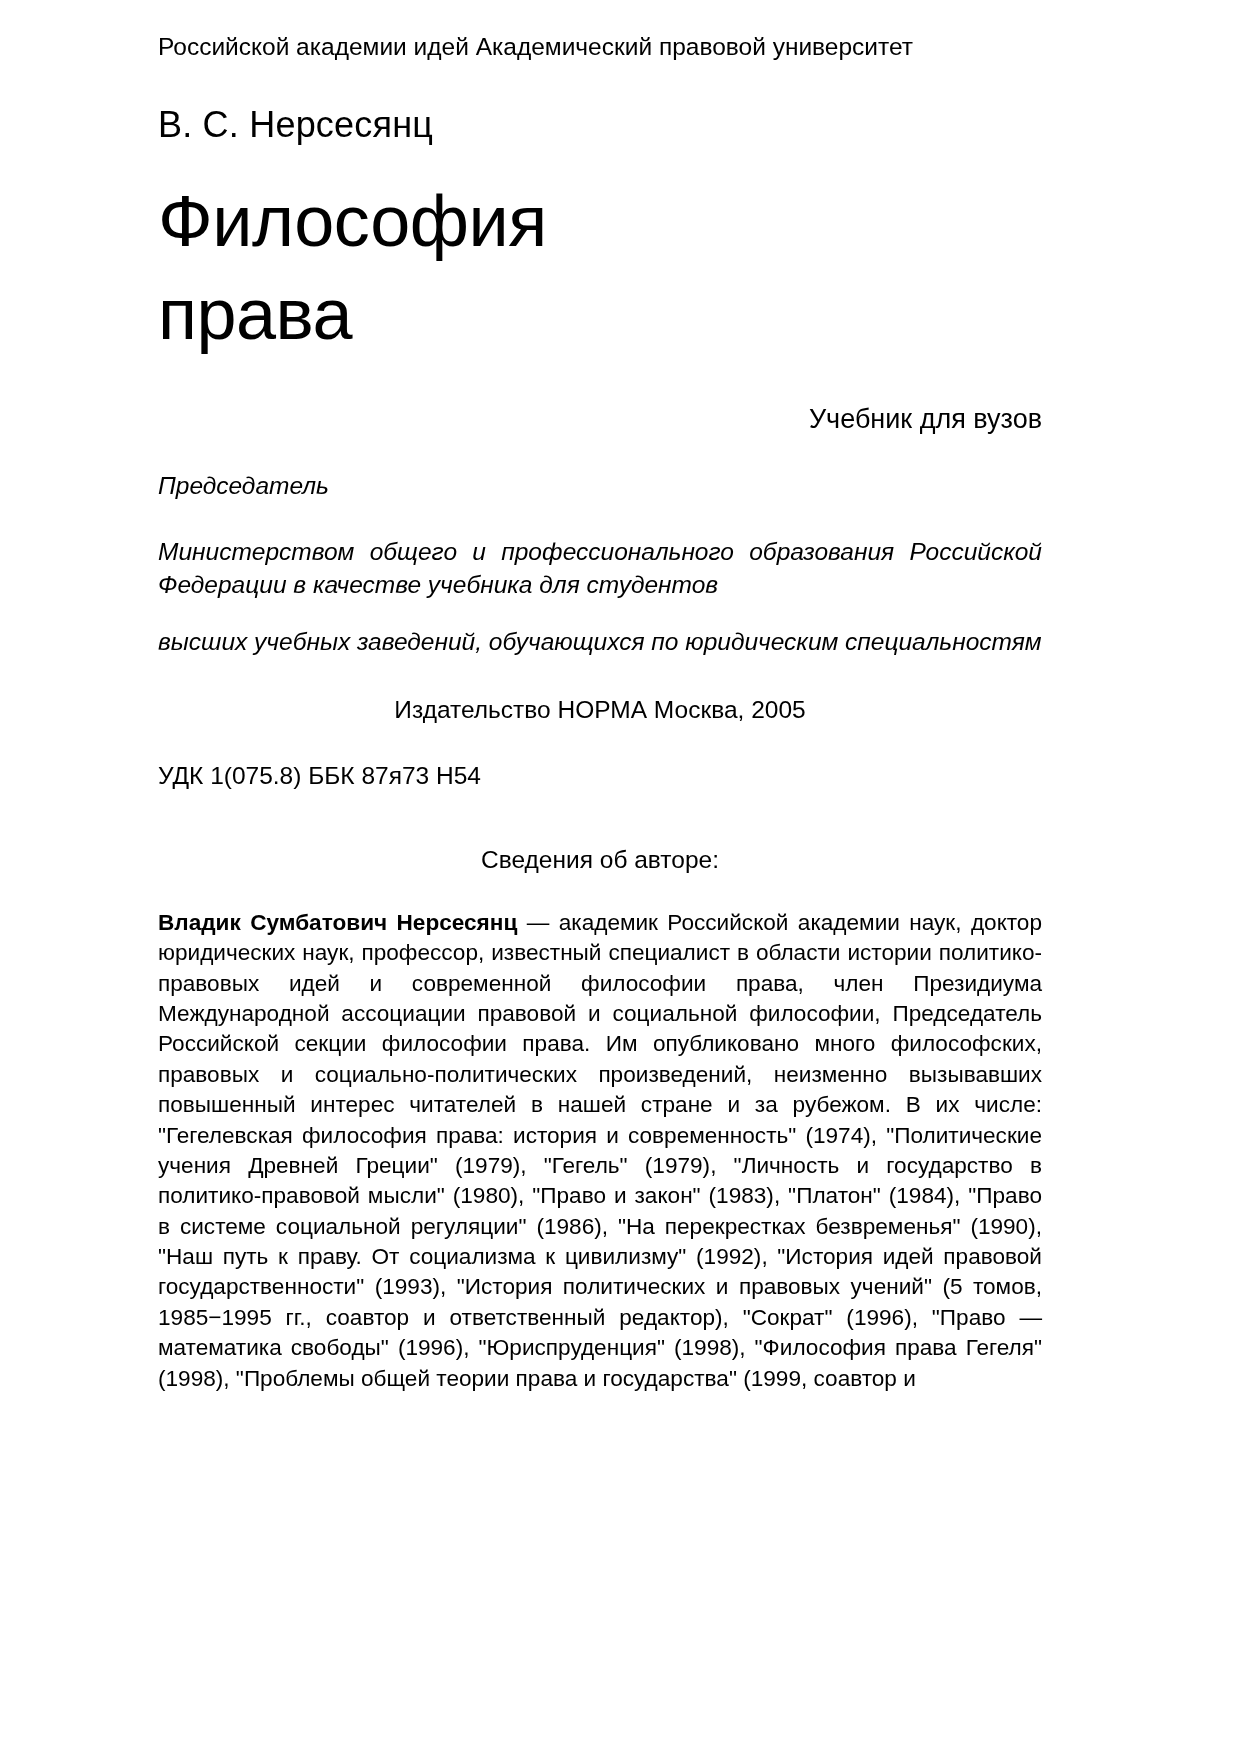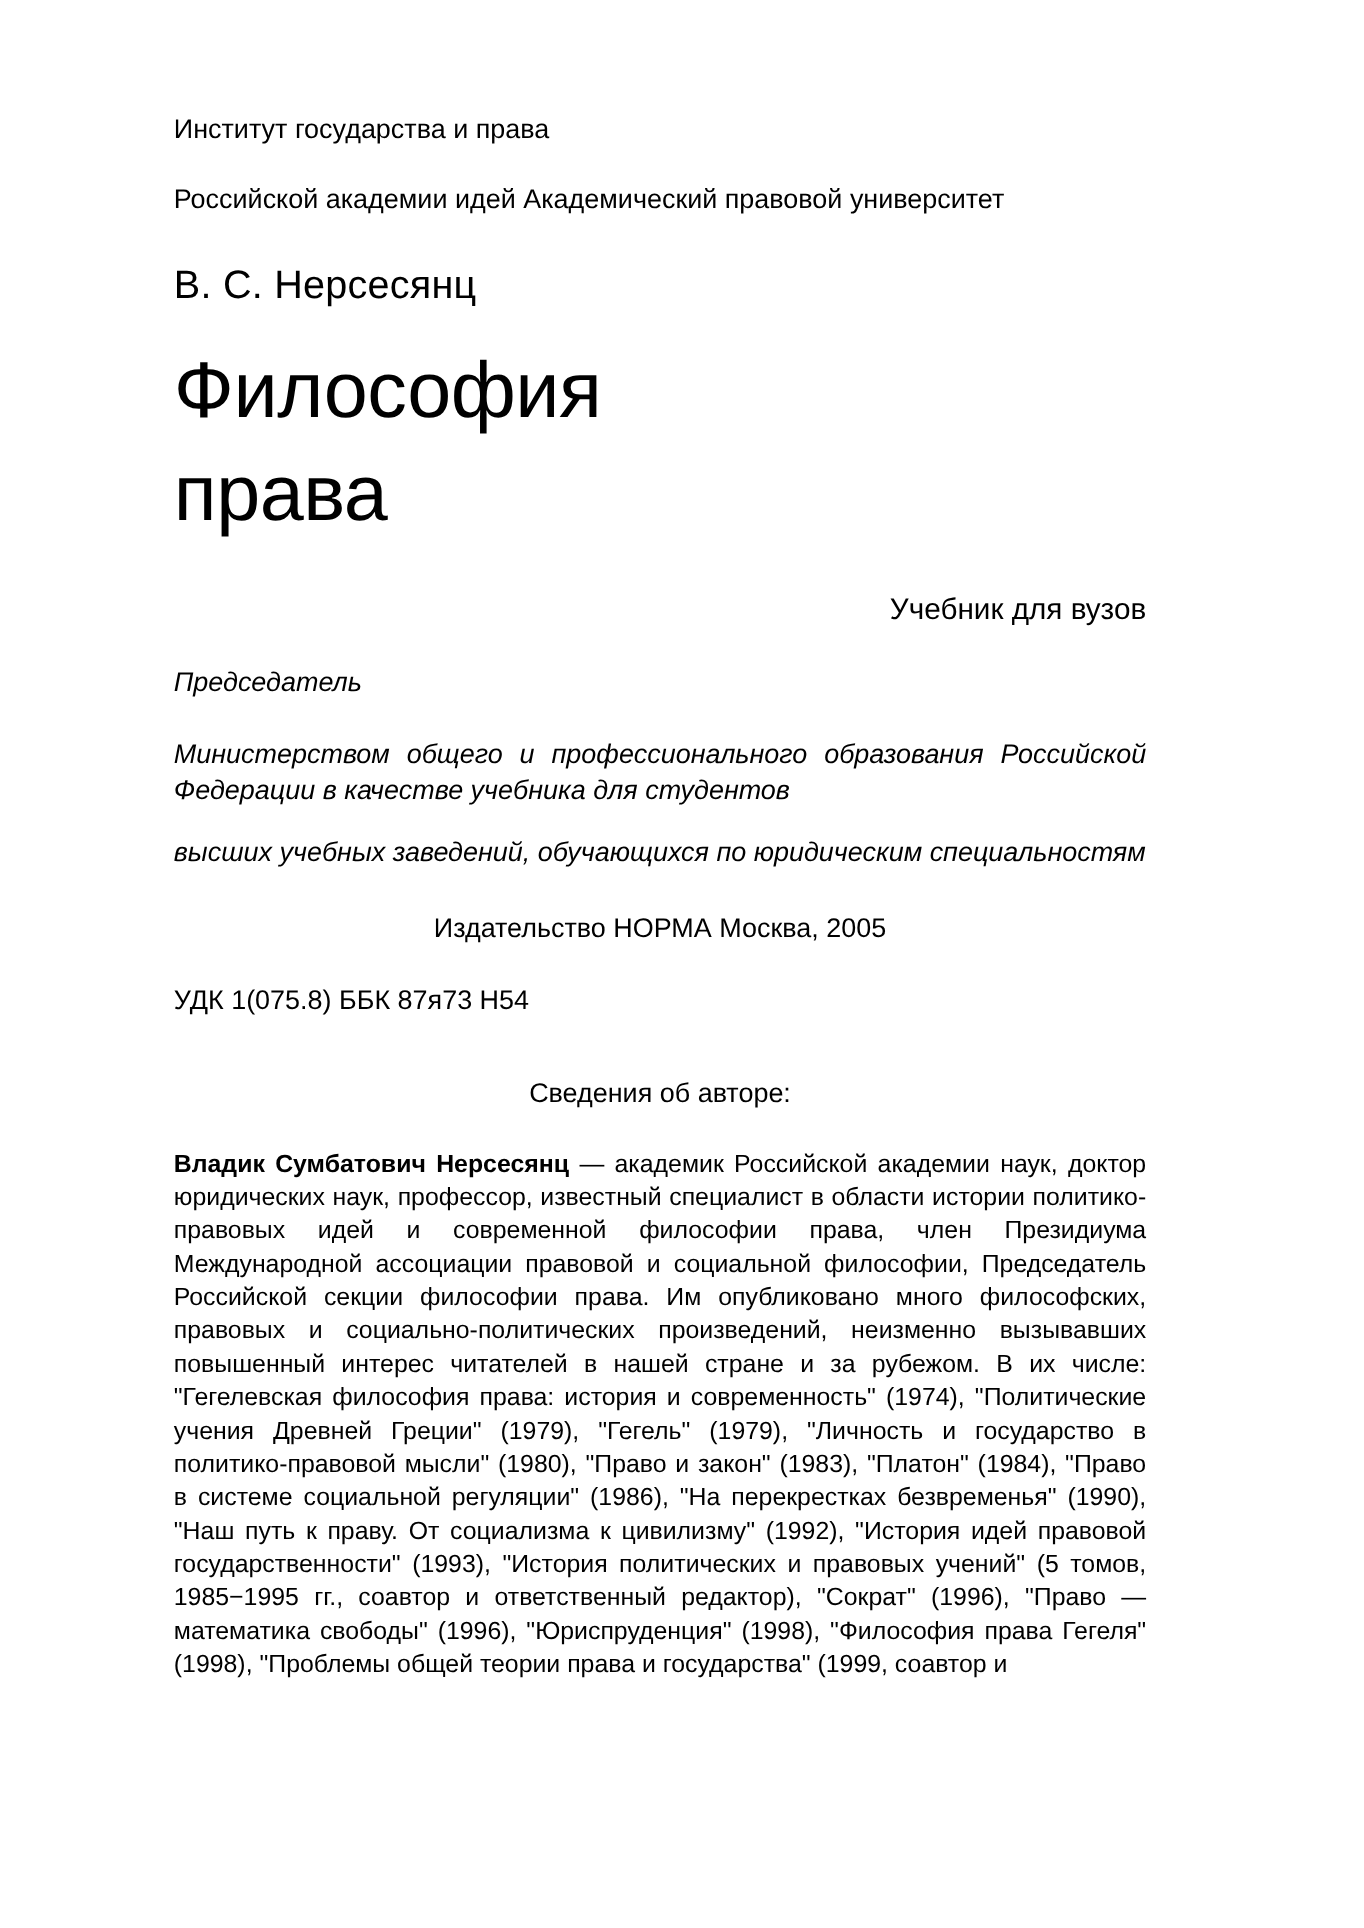--- a/index.html
+++ b/index.html
@@ -125,21 +125,20 @@
     hyphens: none;
   }
   .bio b { font-weight: bold; }
 </style>
 </head>
 <body>
 
 <div class="page">
   <div class="content">
 
-    <p class="blk affil-1">Институт государства и права</p>
 
     <p class="blk affil-2">Российской академии идей Академический правовой университет</p>
 
     <p class="blk author-line">В. С. Нерсесянц</p>
 
     <h1 class="blk big-title">
       <span class="t-line">Философия</span>
       <span class="t-line second">права</span>
     </h1>
 

